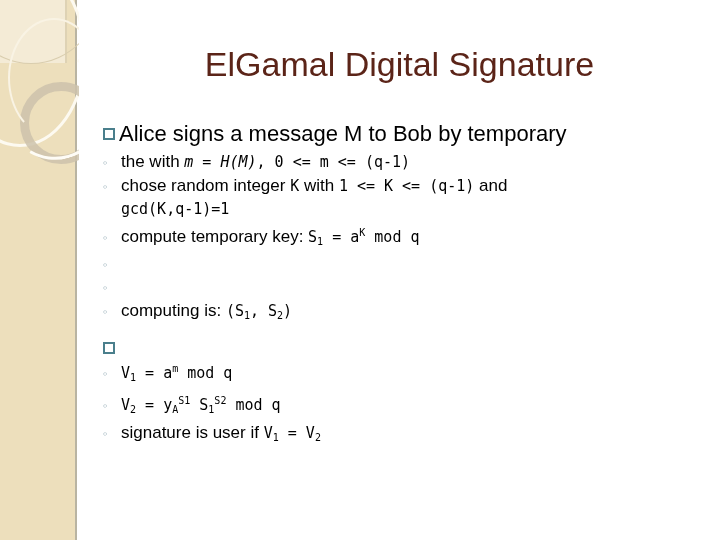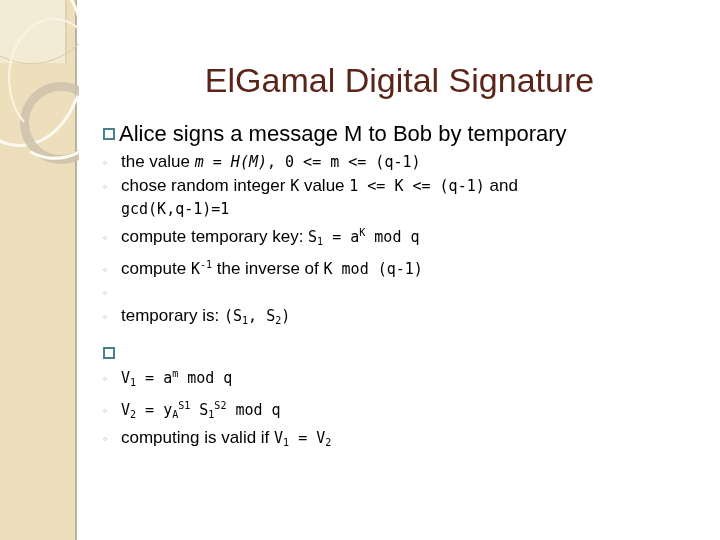--- a/index.html
+++ b/index.html
@@ -127,21 +127,20 @@
     position: absolute;
     left: 79px;
     top: 44px;
     width: 641px;
     text-align: center;
     font-size: 34px;
     line-height: 40px;
     color: #5b2418;
     font-family: "Liberation Sans", sans-serif;
     white-space: nowrap;
-    margin-top: 16px;
   }
 
   
   #content {
     position: absolute;
     left: 103px;
     top: 120px;
     width: 640px;
     color: #000000;
   }
@@ -236,46 +235,45 @@
 
     <div class="l1">
       <span class="sq"></span>
       <span class="txt">Alice signs a message M to Bob by temporary</span>
     </div>
 
     <div class="l2wrap">
 
       <div class="l2">
         <span class="dot">◦</span>
-        <span class="body"><span>the value </span><span class="mono-i">m</span><span class="mono"> = </span><span class="mono-i">H(M)</span><span class="mono">, 0 &lt;= m &lt;= (q-1)</span></span>
-      </div>
-
-      <div class="l2">
-        <span class="dot">◦</span>
-        <span class="body"><span>chose random integer </span><span class="mono">K</span><span> value </span><span class="mono">1 &lt;= K &lt;= (q-1)</span><span> and</span></span>
+        <span class="body"><span>the with </span><span class="mono-i">m</span><span class="mono"> = </span><span class="mono-i">H(M)</span><span class="mono">, 0 &lt;= m &lt;= (q-1)</span></span>
+      </div>
+
+      <div class="l2">
+        <span class="dot">◦</span>
+        <span class="body"><span>chose random integer </span><span class="mono">K</span><span> with </span><span class="mono">1 &lt;= K &lt;= (q-1)</span><span> and</span></span>
       </div>
       <div class="l2cont mono">gcd(K,q-1)=1</div>
 
       <div class="l2">
         <span class="dot">◦</span>
         <span class="body"><span>compute temporary key: </span><span class="mono"><span>S</span><sub>1</sub><span> = </span><span>a</span><sup>K</sup><span> mod q</span></span></span>
       </div>
 
       <div class="l2">
         <span class="dot">◦</span>
-        <span class="body"><span>compute </span><span class="mono"><span>K</span><sup>-1</sup></span><span> the inverse of </span><span class="mono">K mod (q-1)</span></span>
-      </div>
-
-      <div class="l2">
-        <span class="dot">◦</span>
-      </div>
-
-      <div class="l2">
-        <span class="dot">◦</span>
-        <span class="body"><span>temporary is: </span><span class="mono"><span>(</span><span>S</span><sub>1</sub><span>, </span><span>S</span><sub>2</sub><span>)</span></span></span>
+      </div>
+
+      <div class="l2">
+        <span class="dot">◦</span>
+      </div>
+
+      <div class="l2">
+        <span class="dot">◦</span>
+        <span class="body"><span>computing is: </span><span class="mono"><span>(</span><span>S</span><sub>1</sub><span>, </span><span>S</span><sub>2</sub><span>)</span></span></span>
       </div>
     </div>
 
     <div class="gap-sec"></div>
 
     <div class="l1">
       <span class="sq"></span>
     </div>
 
     <div class="l2wrap">
@@ -285,18 +283,18 @@
         <span class="body mono"><span>V</span><sub>1</sub><span> = </span><span>a</span><sup>m</sup><span> mod q</span></span>
       </div>
 
       <div class="l2">
         <span class="dot">◦</span>
         <span class="body mono"><span>V</span><sub>2</sub><span> = </span><span>y</span><sub>A</sub><sup>S1</sup><span> </span><span>S</span><sub>1</sub><sup>S2</sup><span> mod q</span></span>
       </div>
 
       <div class="l2">
         <span class="dot">◦</span>
-        <span class="body"><span>computing is valid if </span><span class="mono"><span>V</span><sub>1</sub><span> = </span><span>V</span><sub>2</sub></span></span>
+        <span class="body"><span>signature is user if </span><span class="mono"><span>V</span><sub>1</sub><span> = </span><span>V</span><sub>2</sub></span></span>
       </div>
     </div>
 
   </div>
 </div>
 
 </body></html>

